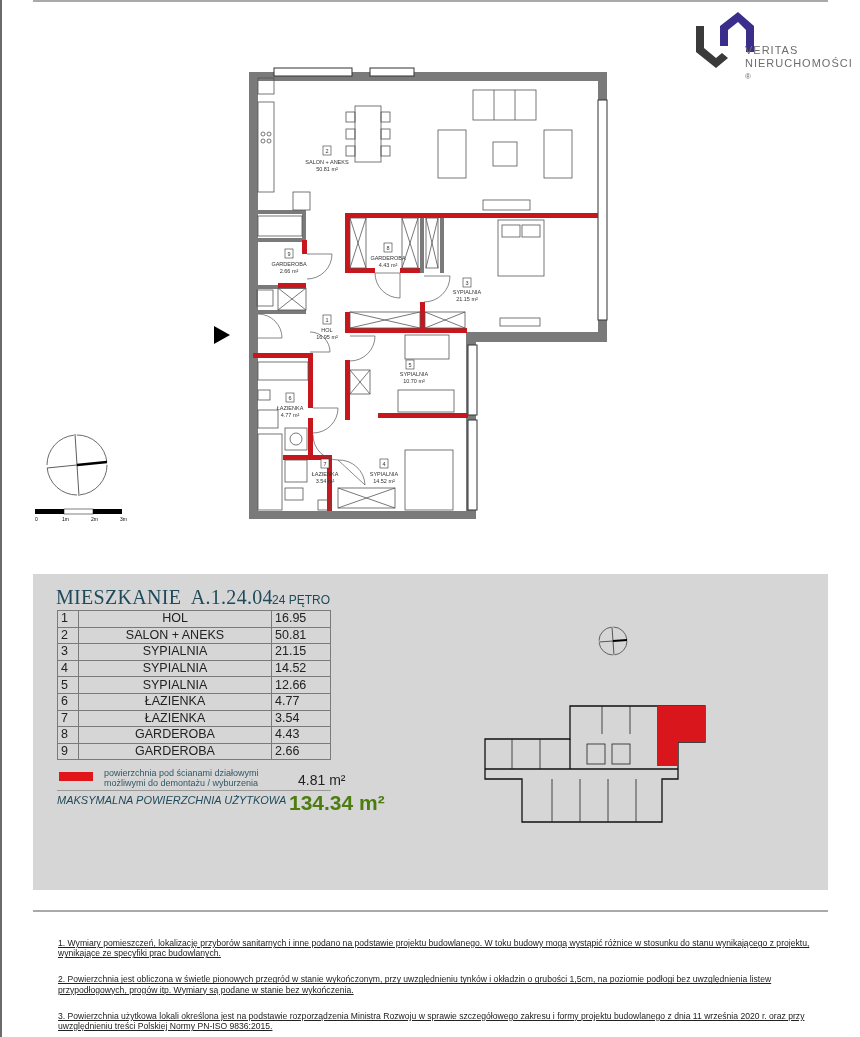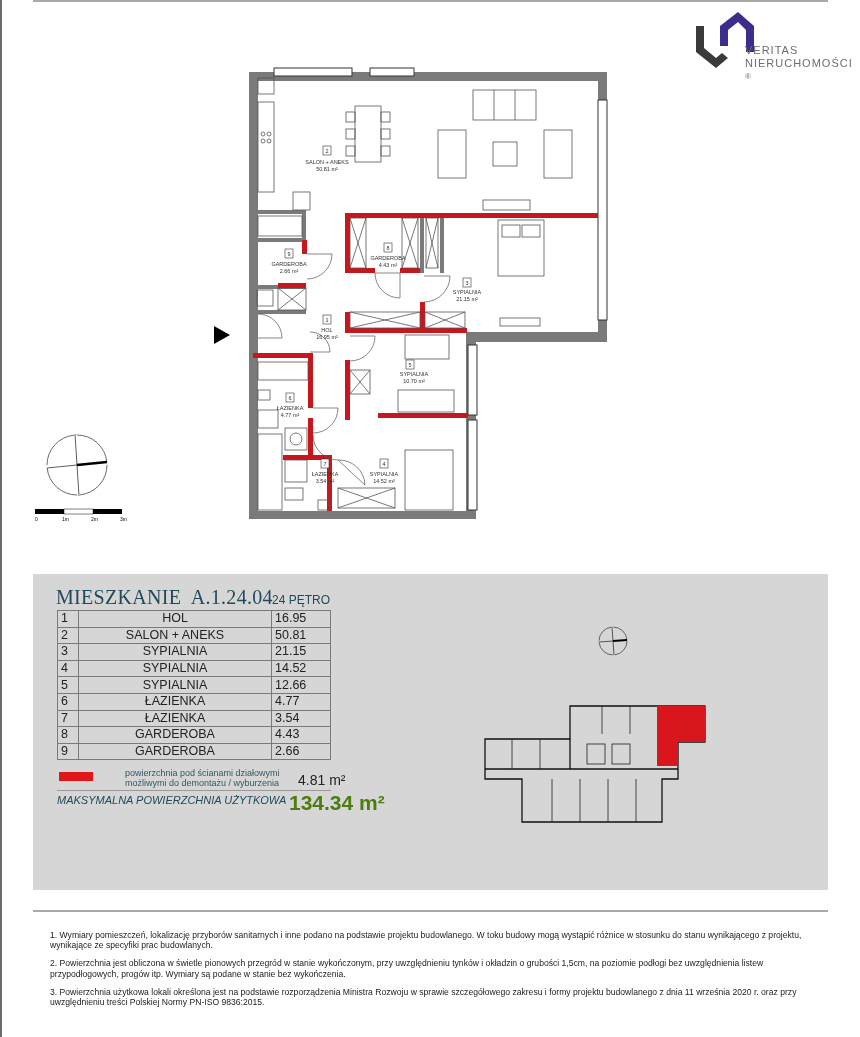--- a/index.html
+++ b/index.html
@@ -14,30 +14,30 @@
   .scale { position:absolute; left:33px; top:507px; width:100px; height:20px; }
   .panel { position:absolute; left:33px; top:574px; width:795px; height:316px; background:#d6d6d6; }
   .apt-title { position:absolute; left:56px; top:586px; font-size:20px; color:#1e4a5a; letter-spacing:0.3px;font-family:Liberation Serif, serif; }
   .floor-label { position:absolute; left:272px; top:593px; font-size:12px; color:#1e4a5a; }
   table.rooms { position:absolute; left:57px; top:610px; width:274px; border-collapse:collapse; font-size:12.5px; }
   table.rooms td { border:1px solid #7a7a7a; height:15.6px; padding:0 3px; line-height:15px; }
   table.rooms td.num { width:14px; text-align:left; }
   table.rooms td.name { text-align:center; }
   table.rooms td.area { width:52px; text-align:left; }
   .legend-swatch { position:absolute; left:59px; top:772px; width:34px; height:9px; background:#e1161b; }
-  .legend-text { position:absolute; left:104px; top:768px; font-size:9px; color:#2f5966; line-height:10px; width:170px;margin-left:21px; }
+  .legend-text { position:absolute; left:104px; top:768px; font-size:9px; color:#2f5966; line-height:10px; width:170px; }
   .legend-area { position:absolute; left:298px; top:772px; font-size:14px; color:#222; }
   .legend-rule { position:absolute; left:57px; top:790px; width:274px; height:1px; background:#9a9a9a; }
   .total-label { position:absolute; left:57px; top:794px; font-size:11px; color:#1e4a5a;font-style:italic; }
   .total-value { position:absolute; left:289px; top:791px; font-size:21px; font-weight:bold; color:#4d7c0f; }
   .compass-small { position:absolute; left:596px; top:624px; width:34px; height:34px; }
   .keyplan { position:absolute; left:482px; top:704px; width:240px; height:120px; }
   .bottom-rule { position:absolute; left:33px; top:910px; width:795px; height:2px; background:#a9a9a9; }
   .notes { position:absolute; left:42px; top:922px; width:800px; font-size:8.6px; line-height:10.2px; color:#222; }
-  .notes p { margin:8px; }
+  .notes p { margin:16px;text-decoration:underline; }
 </style>
 </head>
 <body>
 
 <div class="left-border"></div>
 <div class="top-rule"></div>
 
 <svg class="logo" viewBox="0 0 160 100">
   <polygon points="4,18 12,18 12,40 24,50 30,45 36,50 24,60 4,44" fill="#3a3a3a"></polygon>
   <polygon points="28,18 46,4 62,18 62,44 54,44 54,22 46,14 36,22 36,38 28,38" fill="#3a2d8c"></polygon>

